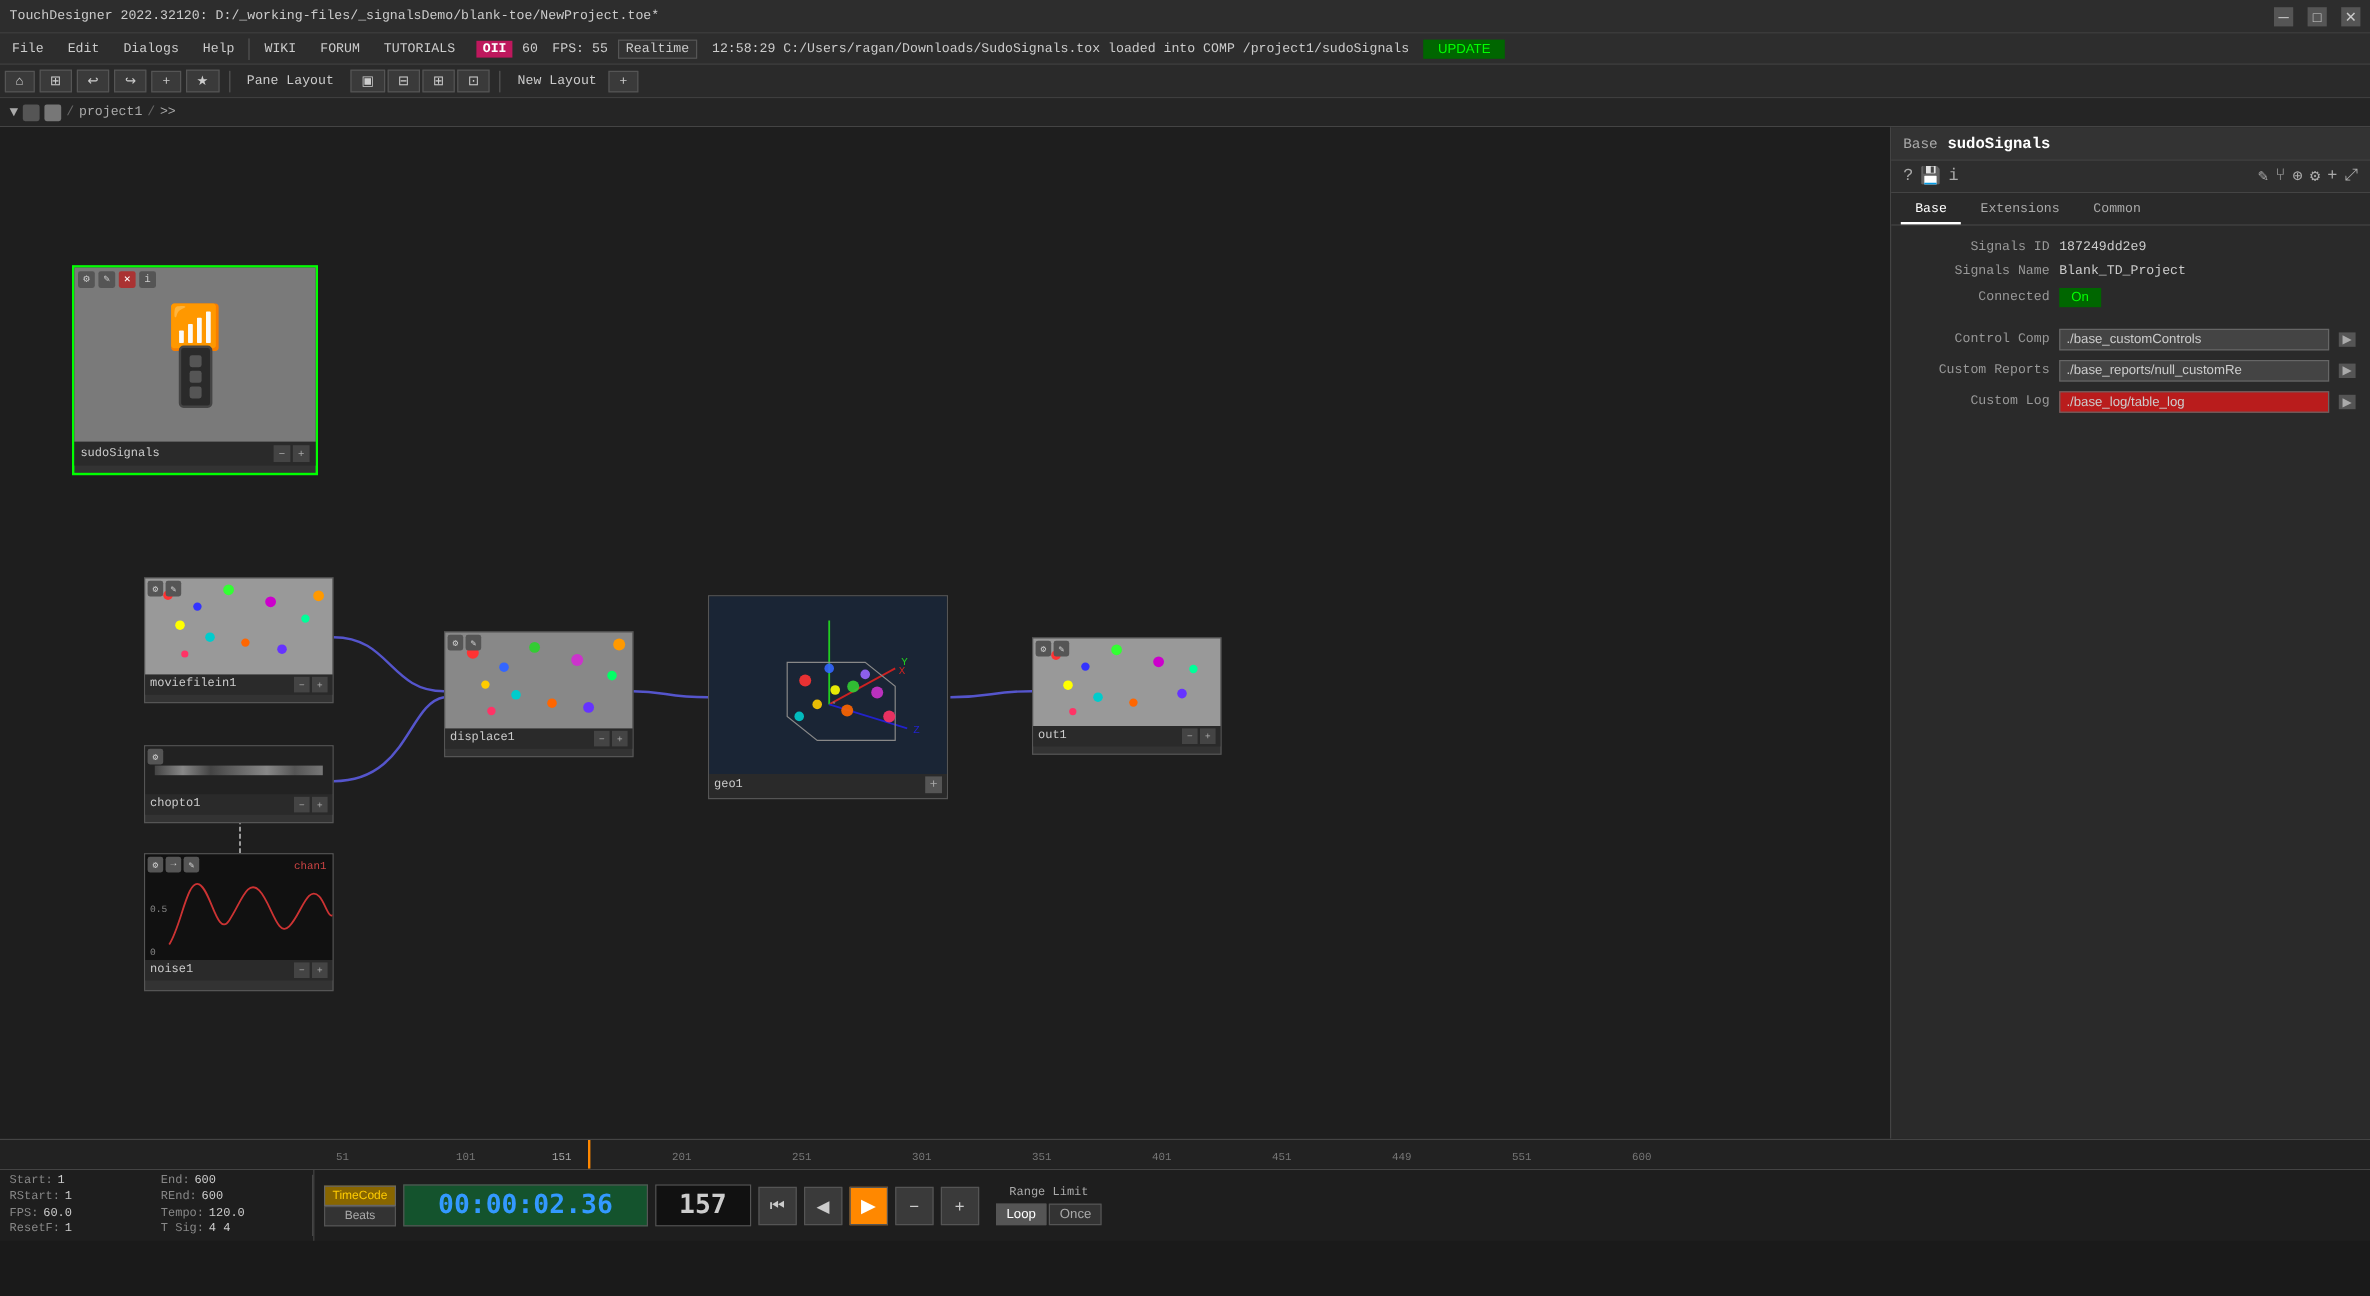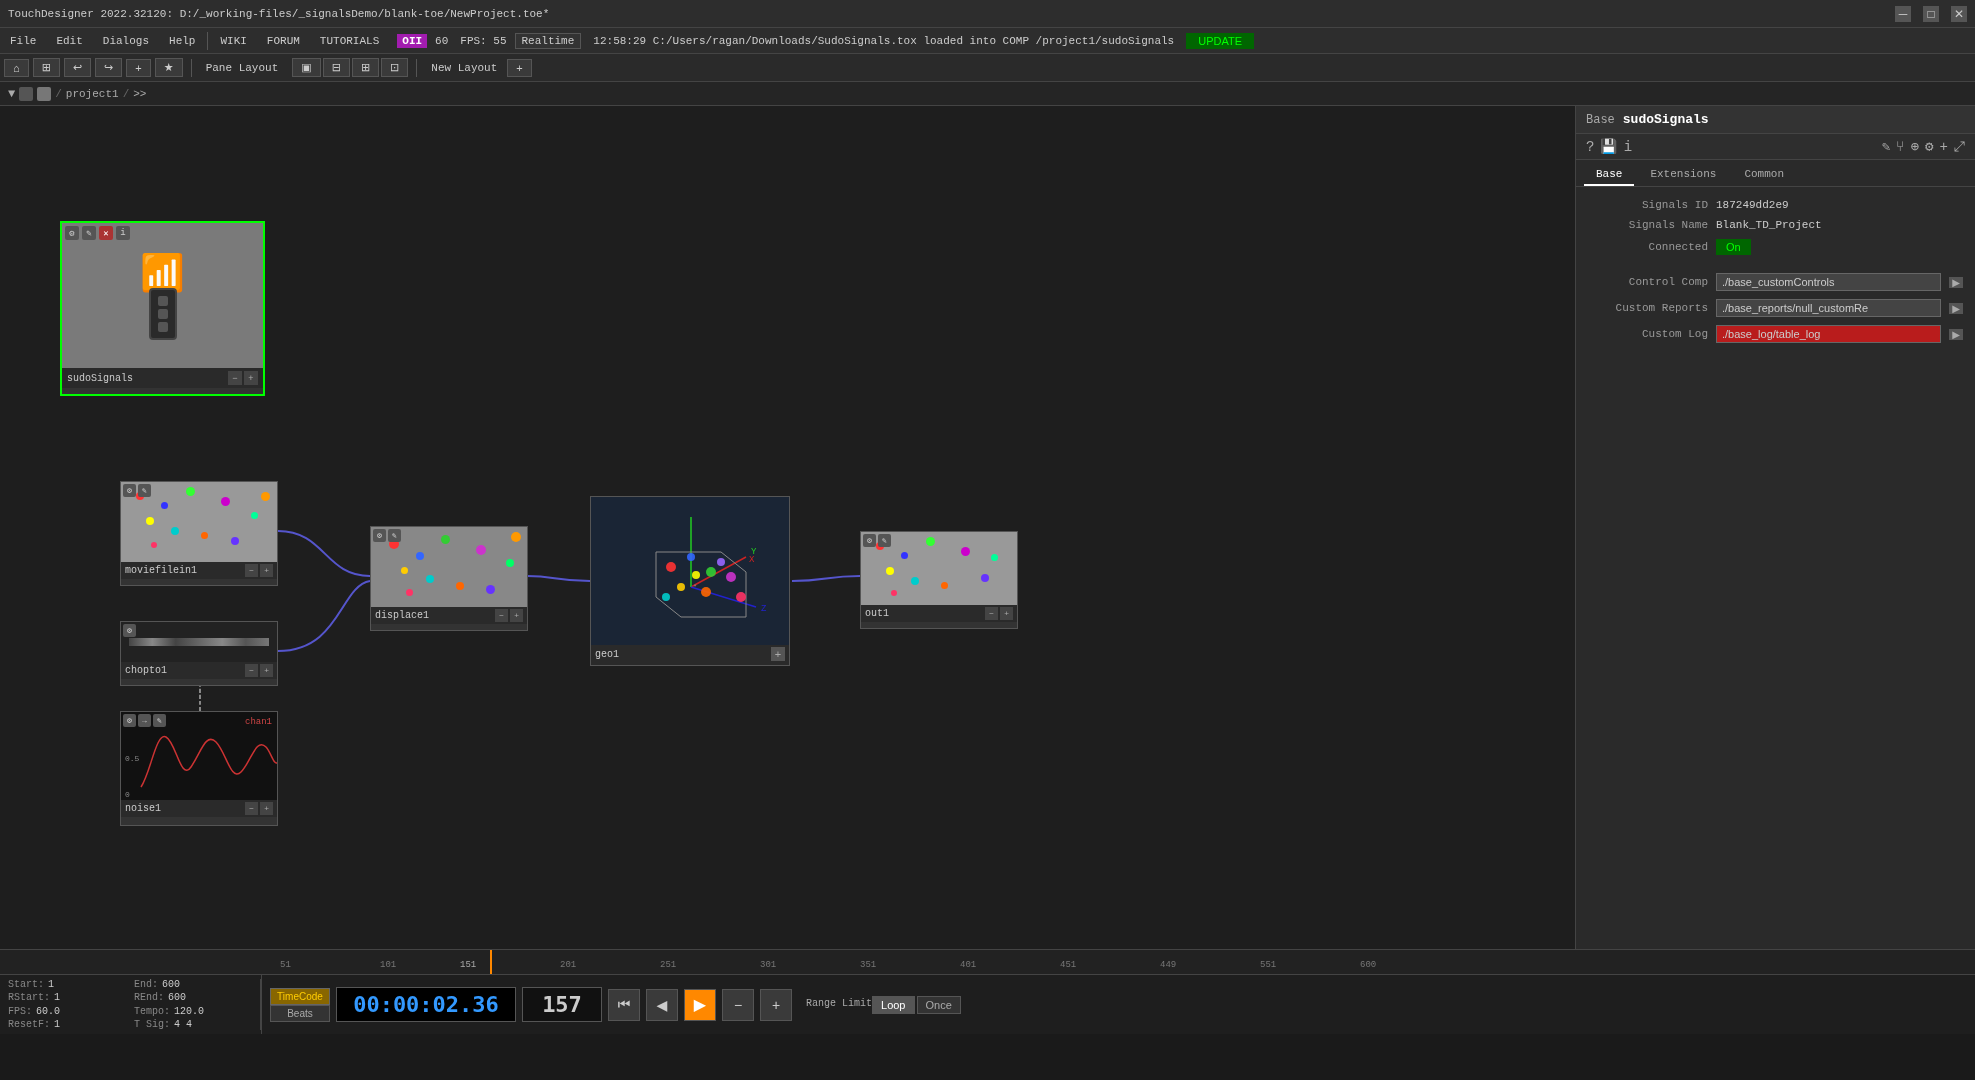--- a/index.html
+++ b/index.html
@@ -50,21 +50,21 @@
       gap: 0;
     }
     .menu-item {
       padding: 4px 10px;
       color: #cccccc;
       cursor: pointer;
       font-size: 11px;
     }
     .menu-divider { width: 1px; height: 18px; background: #555; margin: 0 2px; }
     .status-badge {
-      background: #a21caf;
+      background: #be185d;
       color: #fff;
       padding: 1px 5px;
       font-size: 11px;
       font-weight: bold;
     }
     .status-text {
       color: #cccccc;
       font-size: 11px;
       padding: 0 4px;
     }
@@ -382,26 +382,26 @@
     .transport-bottom-btn {
       background: #333;
       border: 1px solid #555;
       color: #aaa;
       font-size: 10px;
       padding: 2px 4px;
       cursor: pointer;
       text-align: center;
     }
     .timecode-display {
-      background: #000000;
+      background: #14532d;
       border: 1px solid #555;
       color: #3399ff;
       font-size: 22px;
       font-weight: bold;
-      padding: 4px 16px;
+      padding: 4px 28px;
       font-family: monospace;
       min-width: 180px;
       text-align: center;
     }
     .frame-display {
       background: #111;
       border: 1px solid #555;
       color: #cccccc;
       font-size: 22px;
       font-weight: bold;
@@ -419,20 +419,21 @@
       cursor: pointer;
       display: flex;
       align-items: center;
       justify-content: center;
       font-size: 14px;
     }
     .transport-btn.play { background: #ff8800; }
 
     .range-limit {
       display: flex;
+      flex-direction: column;
       align-items: center;
       margin-left: 8px;
     }
     .range-label {
       color: #aaa;
       font-size: 10px;
       margin-bottom: 3px;
     }
     .range-btns {
       display: flex;

